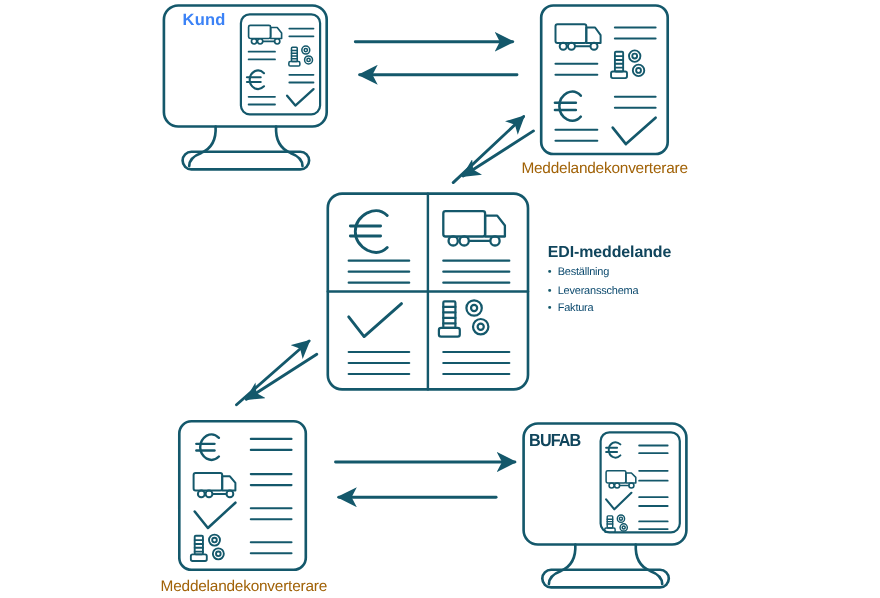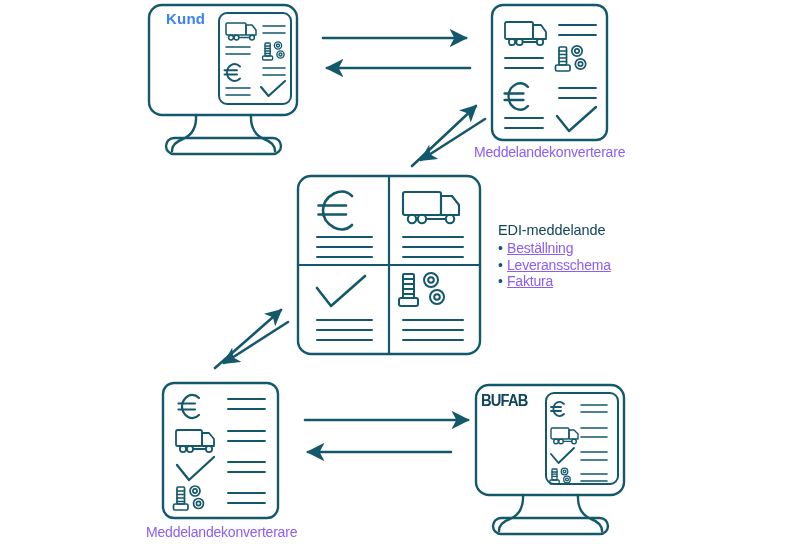--- a/index.html
+++ b/index.html
@@ -18,21 +18,21 @@
   #canvas {
     position: absolute;
     left: 0; top: 0;
     width: 800px;
     height: 544px;
   }
   .label {
     position: absolute;
     font-family: "Liberation Sans", sans-serif;
     font-size: 14px;
-    color: #8b5cf6;
+    color: #a16207;
     white-space: nowrap;
     letter-spacing: -0.2px;
   }
   #lbl-conv-top {
     left: 474px;
     top: 144px;
   }
   #lbl-conv-bottom {
     left: 146px;
     top: 524px;
@@ -47,37 +47,36 @@
     letter-spacing: 0.2px;
   }
   #edi-block {
     position: absolute;
     left: 498px;
     top: 222px;
     width: 260px;
   }
   #edi-title {
     font-size: 14.5px;
-    font-weight: normal;
+    font-weight: bold;
     color: #10455c;
     margin: 0 0 2px 0;
     letter-spacing: -0.1px;
   }
   #edi-list {
     list-style: none;
     margin: 0;
     padding: 0;
   }
   #edi-list li {
-    font-size: 14px;
-    color: #8b5cf6;
+    font-size: 10px;
+    color: #0c4a6e;
     line-height: 16.5px;
     letter-spacing: -0.2px;
     white-space: nowrap;
-    text-decoration: underline;
   }
   #edi-list li::before {
     content: "\2022";
     display: inline-block;
     width: 9px;
     color: #14586b;
   }
   .bufab-logo {
     position: absolute;
     left: 481px;

